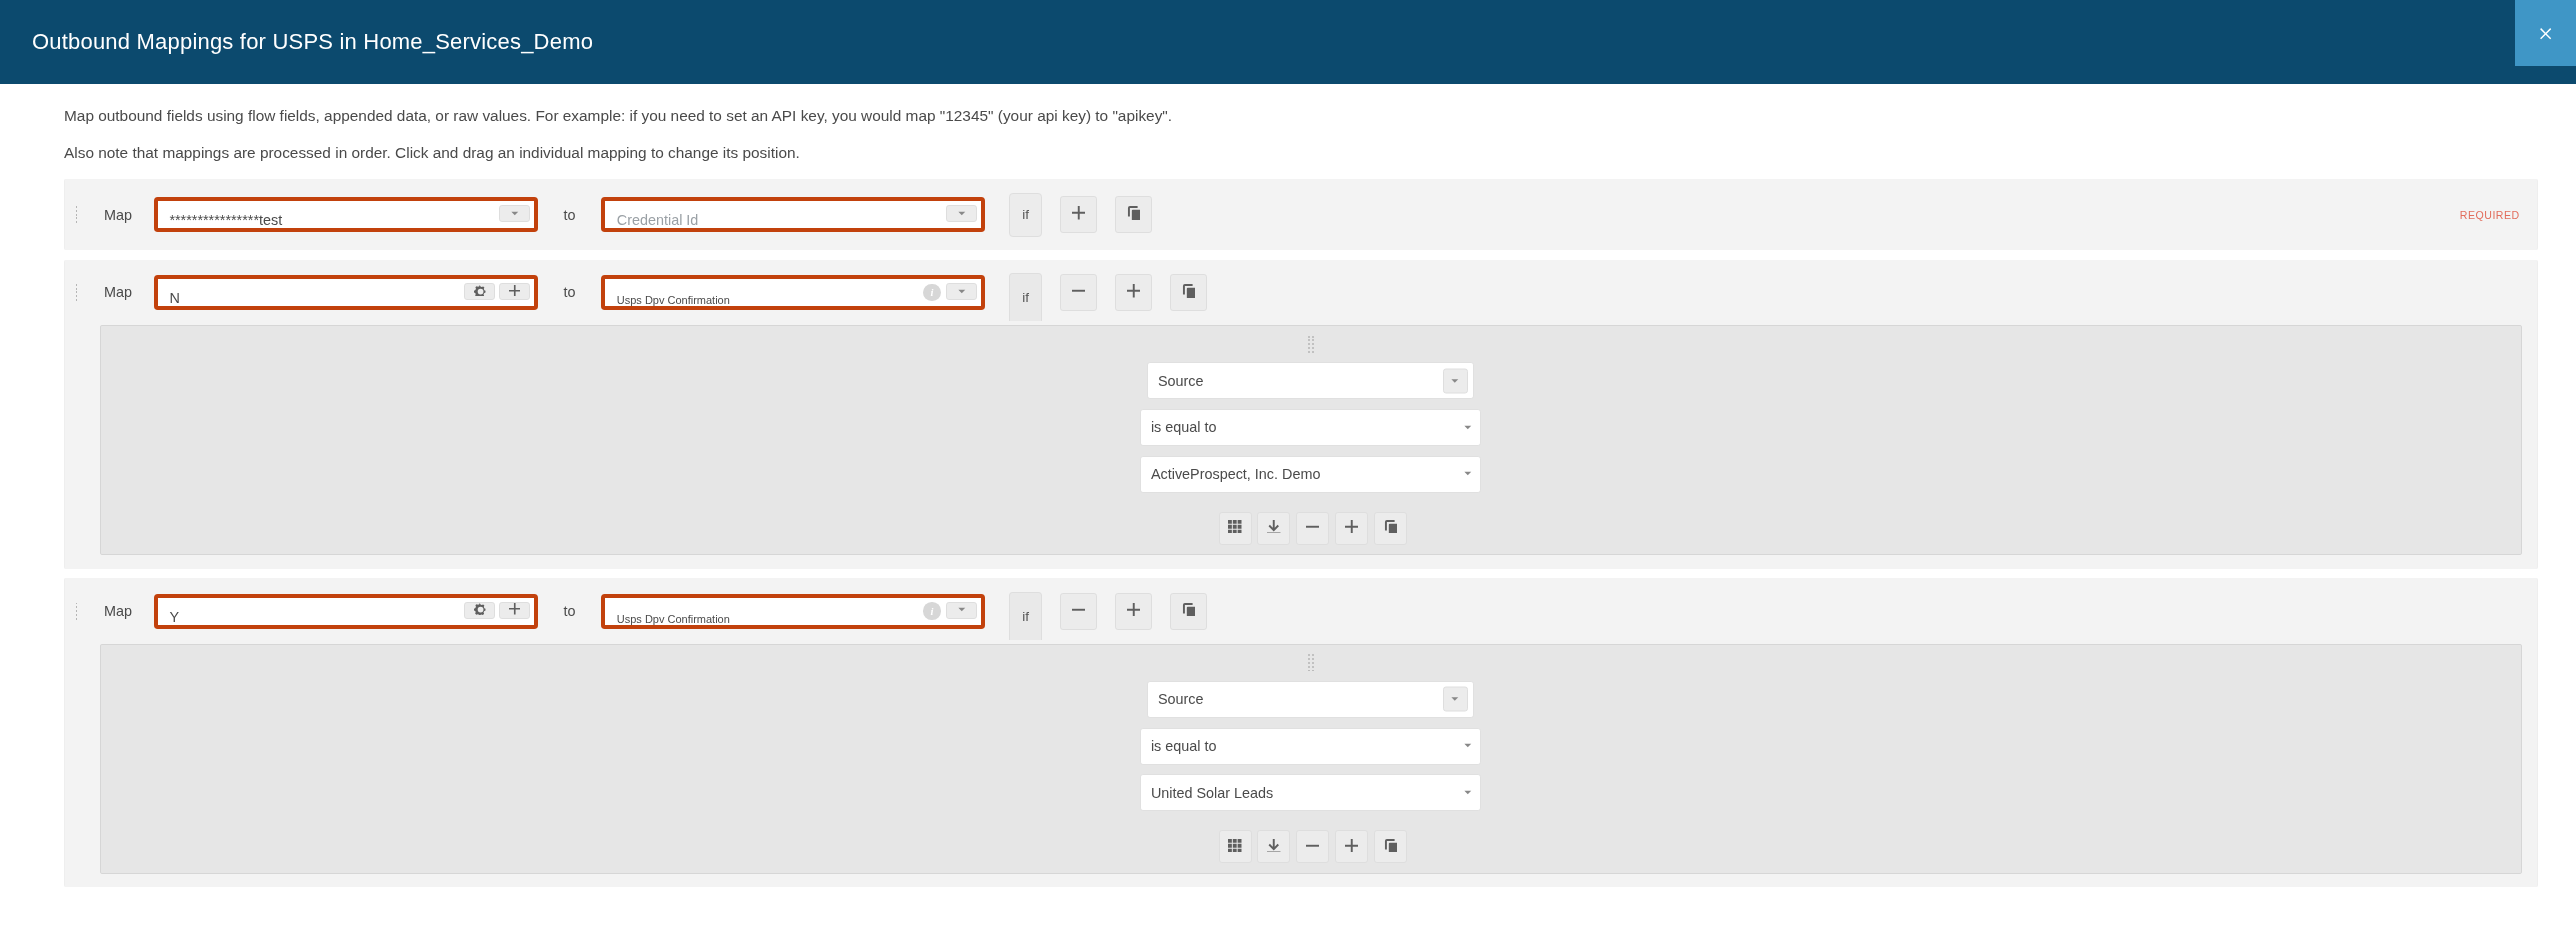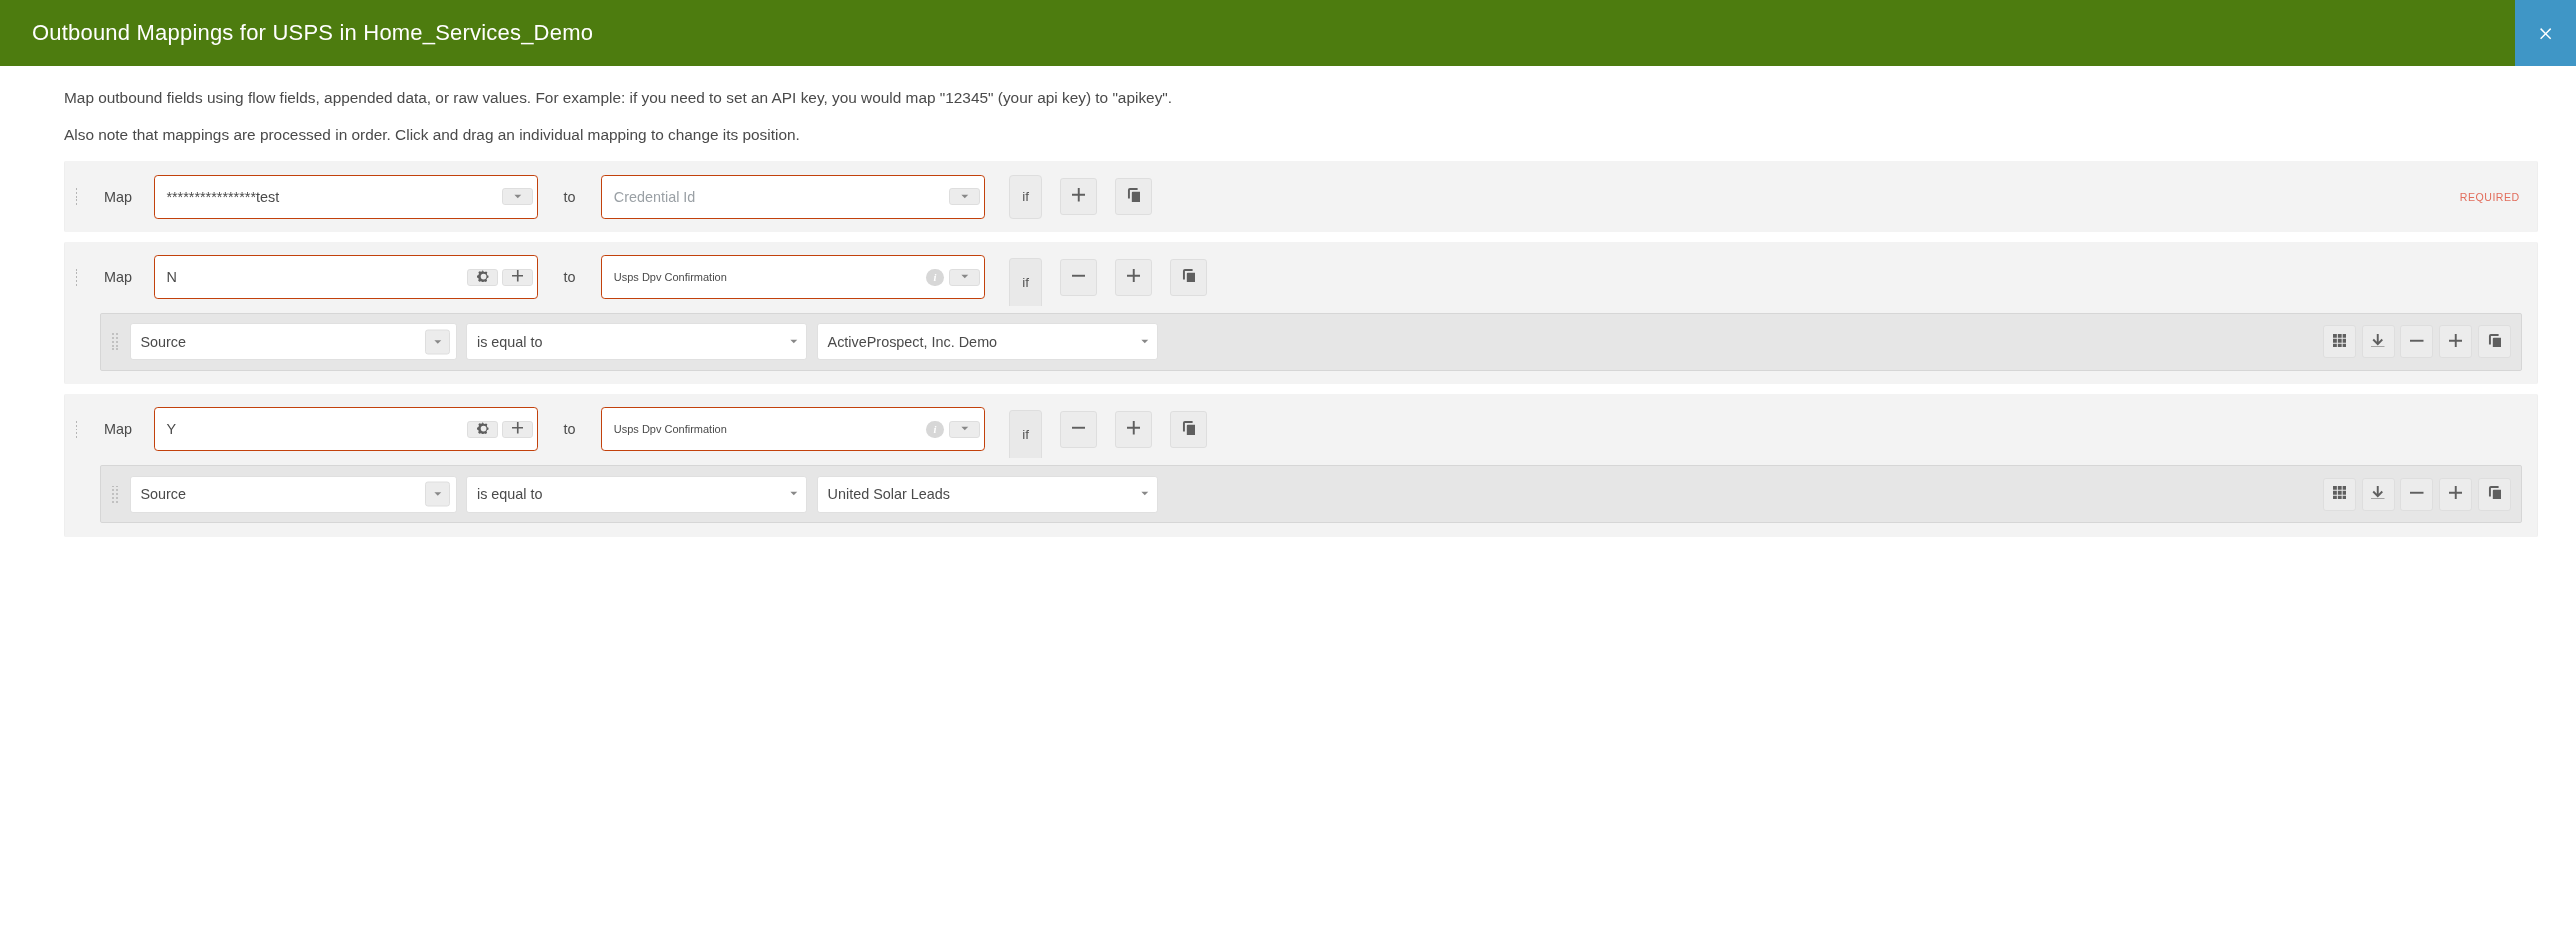--- a/index.html
+++ b/index.html
@@ -3,23 +3,23 @@
 <meta charset="utf-8">
 <style>
   * { box-sizing: border-box; margin: 0; padding: 0; }
   body {
     font-family: "Helvetica Neue", Helvetica, Arial, sans-serif;
     background: #fff;
     color: #414141;
     font-size: 13.5px;
   }
   .header {
-    background: #4d7c0f;
+    background: #0c4a6e;
     color: #fff;
-    height: 66px;
+    height: 84px;
     display: flex;
     align-items: center;
     padding: 0 32px;
     position: relative;
   }
   .header h1 {
     font-size: 22px;
     font-weight: 400;
     letter-spacing: 0.2px;
   }
@@ -81,25 +81,25 @@
     white-space: nowrap;
   }
   .to-label {
     font-size: 14.4px;
     color: #4a4a4a;
     padding: 0 7.7px;
     white-space: nowrap;
   }
   .input-wrap {
     display: flex;
-    align-items: center;
+    align-items: flex-end;
     background: #fff;
-    border: 1px solid #c2410c;
+    border: 4px solid #c2410c;
     border-radius: 3.8px;
-    height: 44px;
+    height: 35px;
     overflow: hidden;
   }
   .input-wrap input {
     border: none;
     outline: none;
     padding: 0 11.5px;
     font-size: 14.4px;
     color: #4a4a4a;
     flex: 1;
     min-width: 0;
@@ -189,20 +189,21 @@
     padding: 0 15.4px 13.5px 35px;
   }
   .rule-box {
     background: #e6e6e6;
     border: 1px solid #d6d6d6;
     border-radius: 1.9px;
     padding: 9.6px;
     display: flex;
     align-items: center;
     gap: 9.6px;
+    flex-direction: column;
   }
   .rule-box .drag-dots { padding:0 1.9px; }
   .select-like {
     background: #fff;
     border: 1px solid #e0e0e0;
     border-radius: 2.9px;
     height: 37px;
     display: flex;
     align-items: center;
     padding: 0 9.6px;

